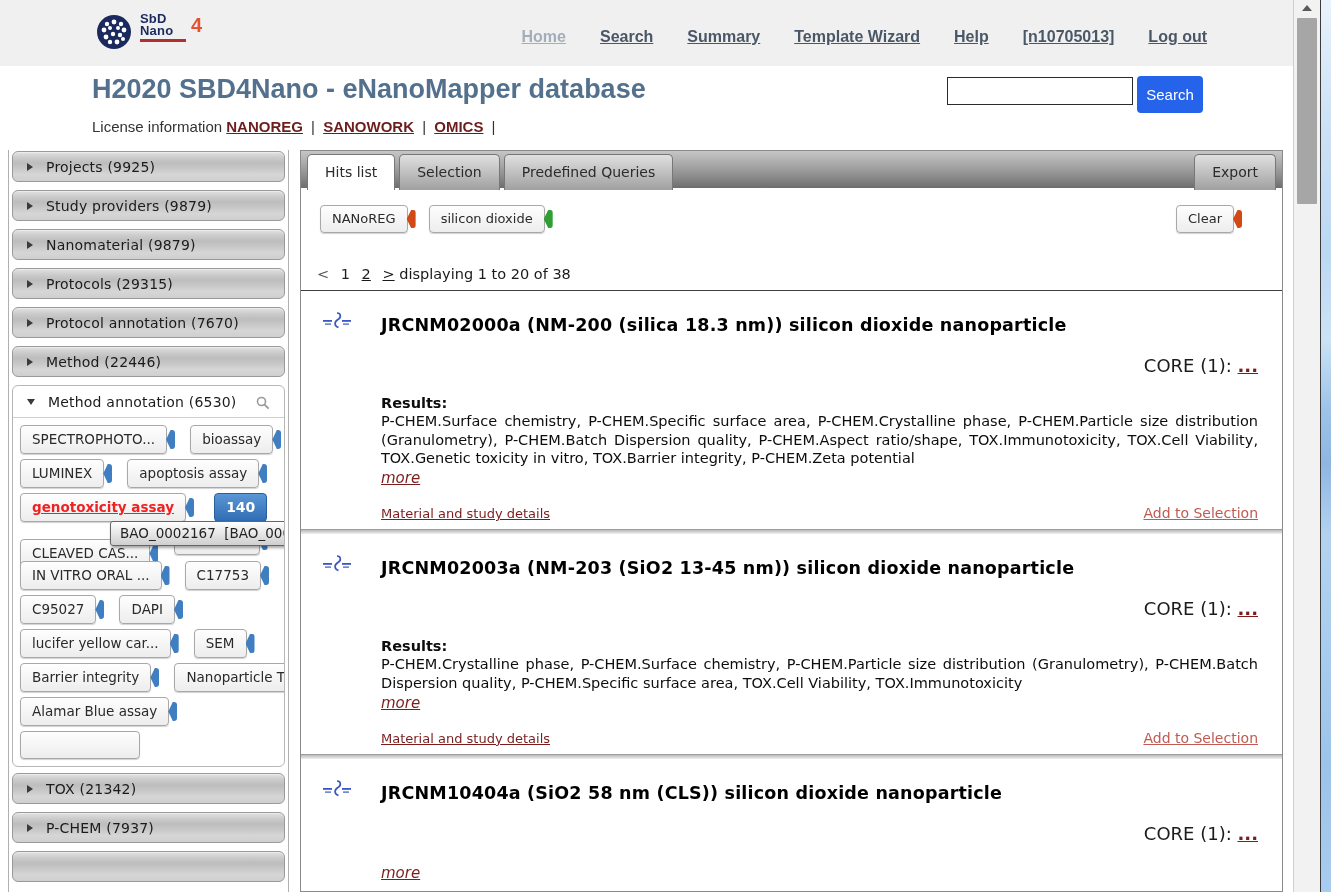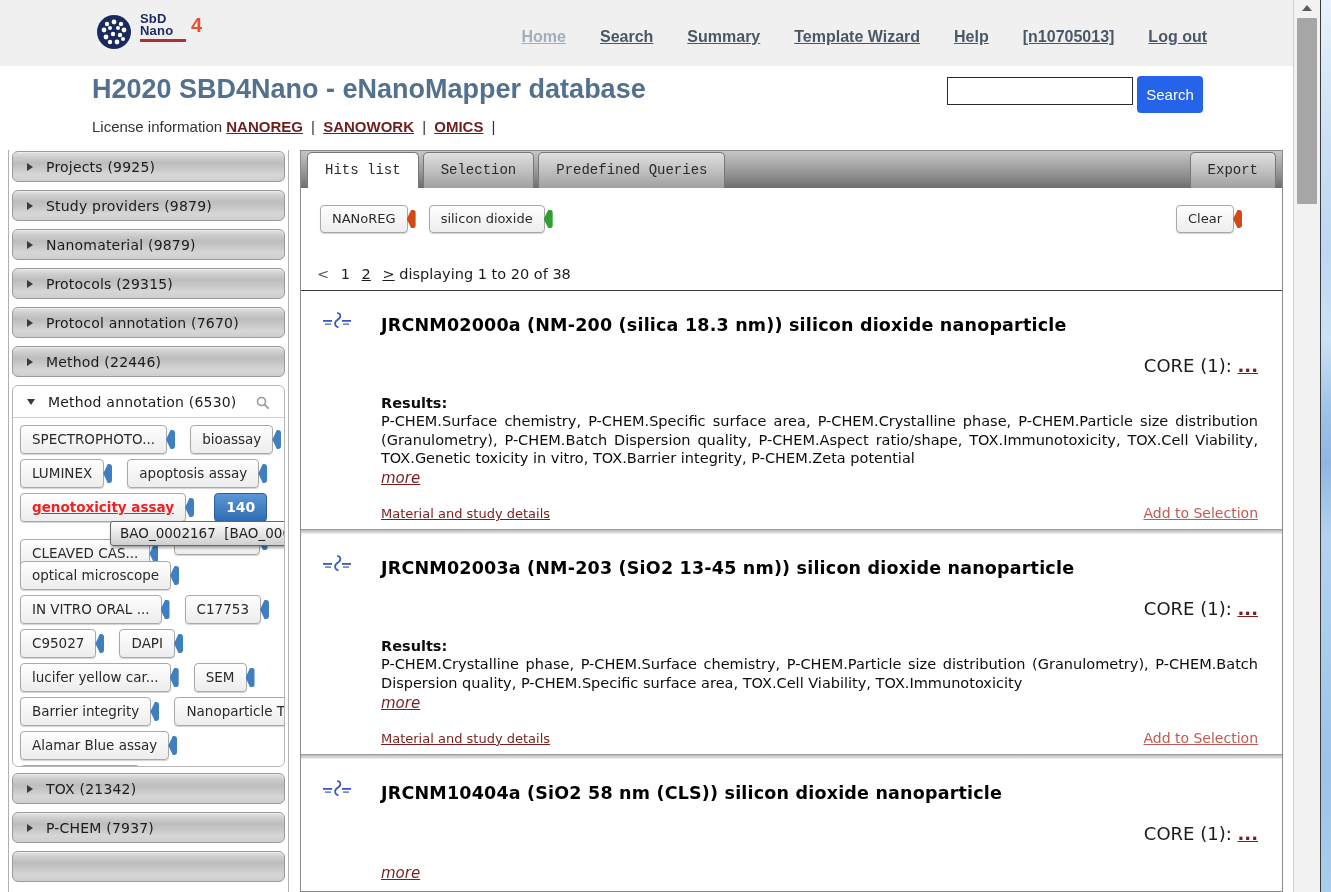--- a/index.html
+++ b/index.html
@@ -68,21 +68,21 @@
   .w86 { width:86px; height:28px; }
   .w120 { width:120px; height:28px; }
   .tooltip { position:absolute; left:97px; top:103px; z-index:5; white-space:pre;
     background:linear-gradient(180deg,#ffffff,#cfcfcf); border:1px solid #666; border-radius:3px;
     padding:3px 9px 4px; font-size:13.5px; color:#222; box-shadow:1px 2px 3px rgba(0,0,0,.35); }
 
   
   .main { position:absolute; left:300px; top:150px; width:983px; height:742px;
     border:1px solid #8a8a8a; border-top:none; background:#fff; }
   .tabstrip { height:38px; background:linear-gradient(180deg,#c6c6c6 0%,#a9a9a9 35%,#8b8b8b 70%,#6d6d6d 100%);
-    display:flex; align-items:flex-end; padding:0 4px; border-top:1px solid #8a8a8a;font-family:Liberation Mono, monospace; }
+    display:flex; align-items:flex-start; padding:0 4px; border-top:1px solid #8a8a8a; }
   .tab { font-size:14px; padding:9px 17px 10px; margin:3px 2px 0; border-radius:5px 5px 0 0;
     border:1px solid #777; border-bottom:none; cursor:pointer; color:#2b2b2b; }
   .tab.active { background:#fff; }
   .tab.inactive { background:linear-gradient(180deg,#e0e0e0,#a0a0a0); }
   .tab-export { margin-left:auto; }
   .filter-row { display:flex; align-items:center; padding:14px 14px 0 16px; }
   .filter-row .chip { font-size:13px; margin-right:18px; }
   .clear-wrap { margin-left:auto; margin-right:16px; }
   .pagination { margin:30px 0 0 16px; font-size:14.5px; color:#222; }
   .pagination .tok { margin-right:7px; }
@@ -250,26 +250,20 @@
             <span class="chip-label">CLEAVED CAS...</span>
             <span class="chip-tag tag-blue"></span>
           </span>
           <span class="chip w86">
             <span class="chip-label"></span>
             <span class="chip-tag tag-blue"></span>
           </span>
         </div>
         <div class="chip-row">
           <span class="chip">
-            <span class="chip-label">optical microscope</span>
-            <span class="chip-tag tag-blue"></span>
-          </span>
-        </div>
-        <div class="chip-row">
-          <span class="chip">
             <span class="chip-label">IN VITRO ORAL ...</span>
             <span class="chip-tag tag-blue"></span>
           </span>
           <span class="chip">
             <span class="chip-label">C17753</span>
             <span class="chip-tag tag-blue"></span>
           </span>
         </div>
         <div class="chip-row">
           <span class="chip">

